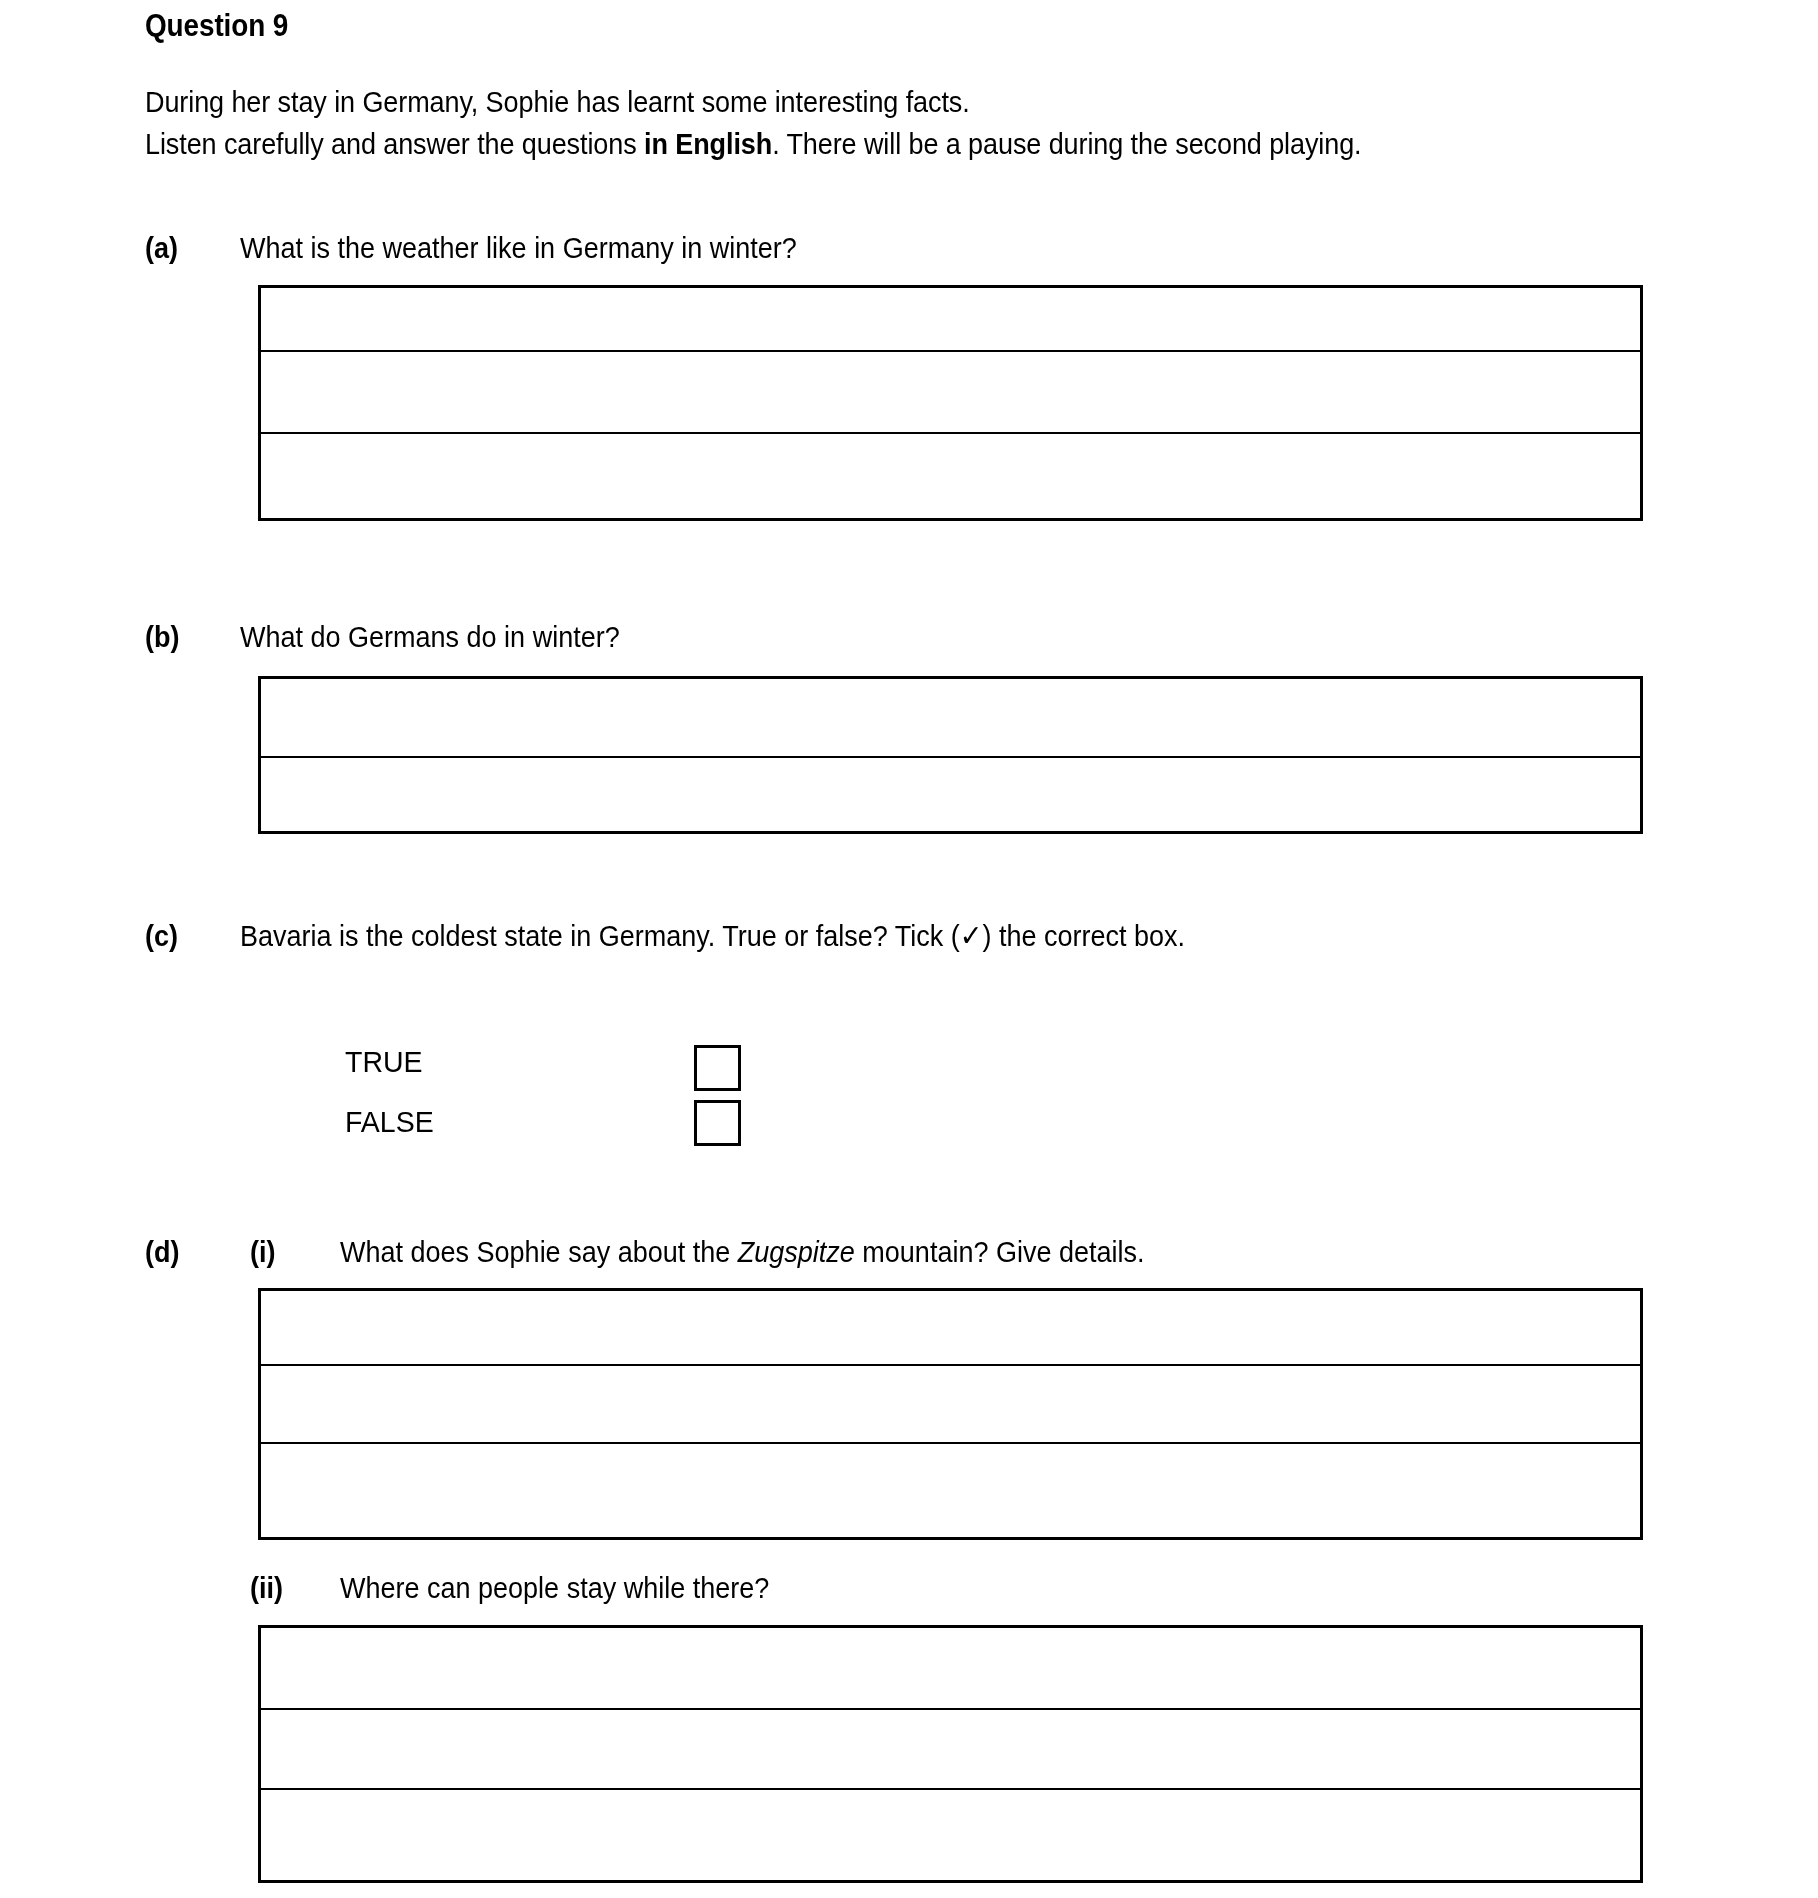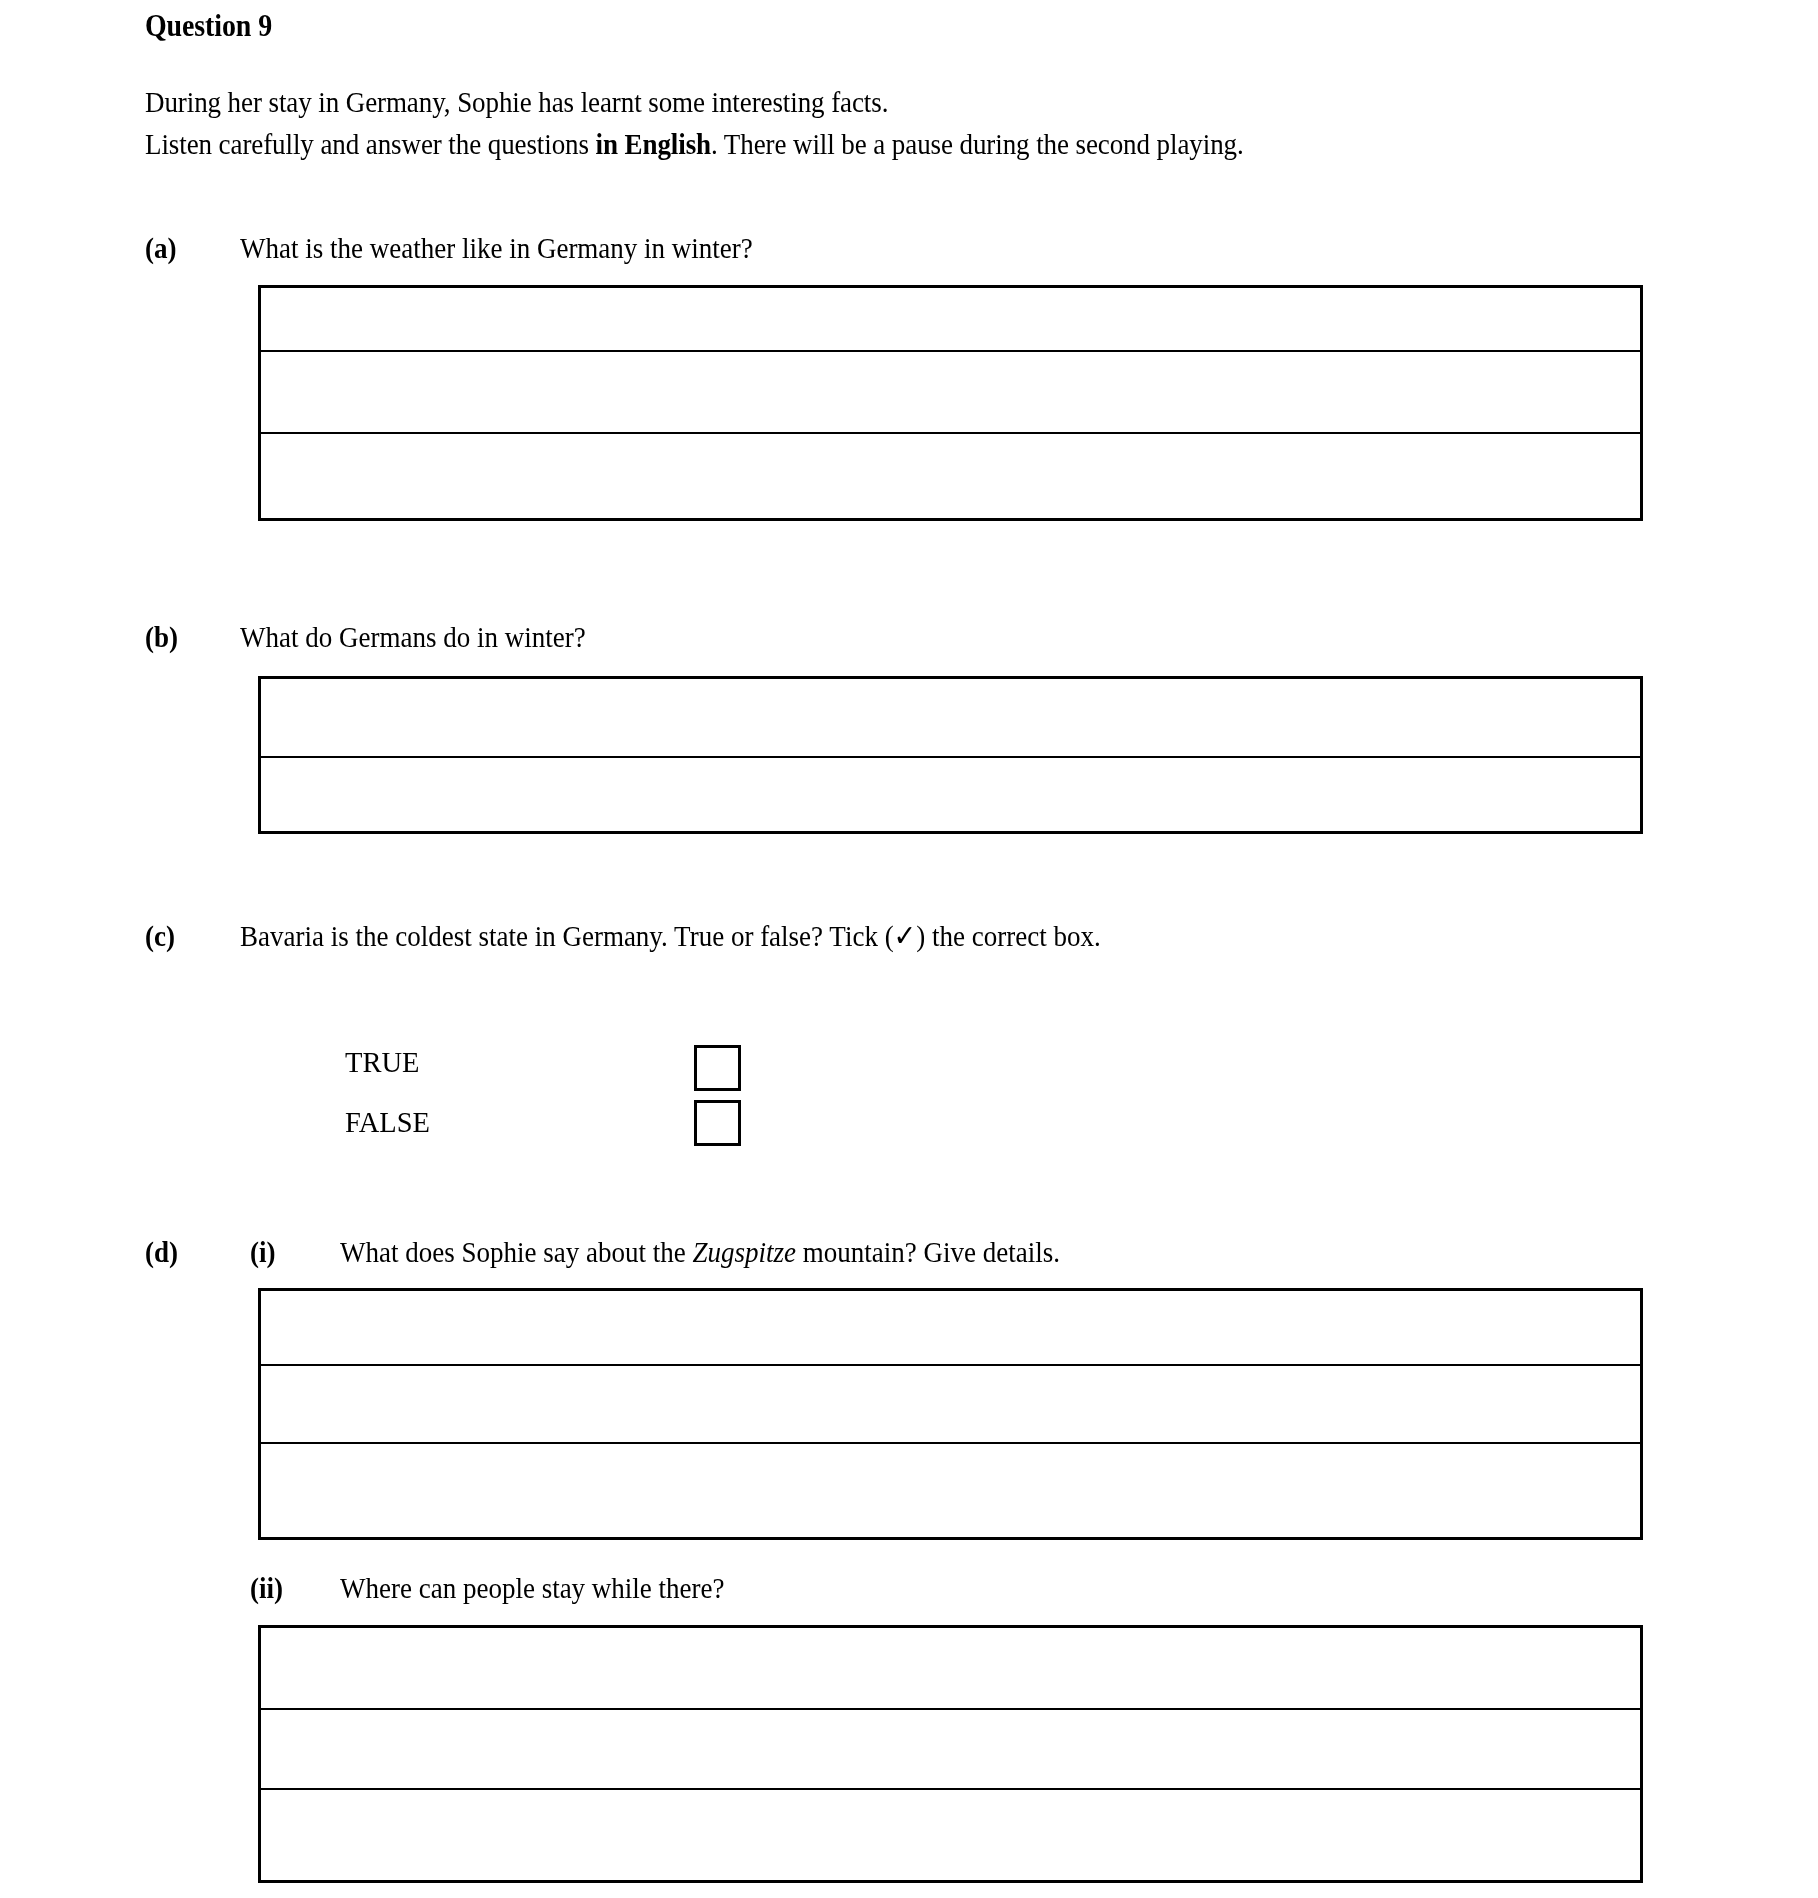--- a/index.html
+++ b/index.html
@@ -16,21 +16,20 @@
     font-family: "Liberation Sans", "DejaVu Sans", sans-serif;
     color: #000000;
     -webkit-font-smoothing: antialiased;
   }
 
   .page {
     position: absolute;
     left: 0; top: 0;
     width: 1818px;
     height: 1898px;
-    font-family: Liberation Serif, serif;
   }
 
   
   .txt {
     position: absolute;
     font-size: 30px;
     line-height: 44px;
     letter-spacing: -0.1px;
     white-space: nowrap;
     transform-origin: left top;

